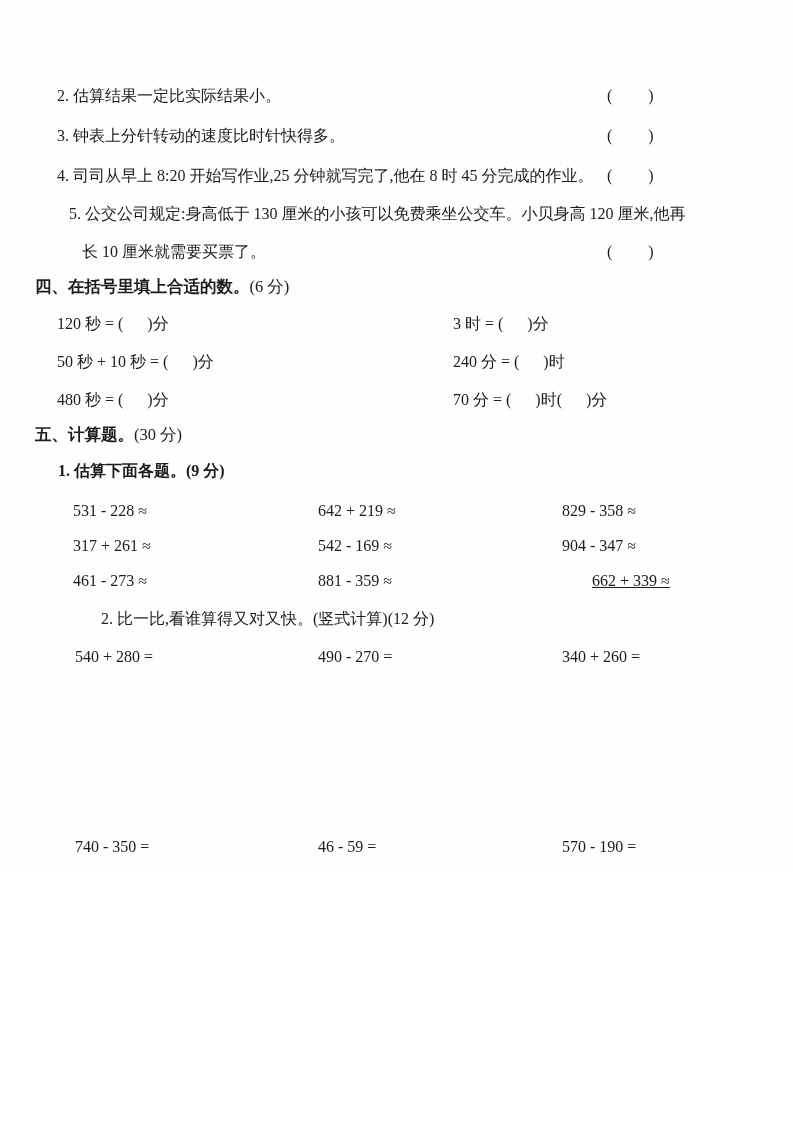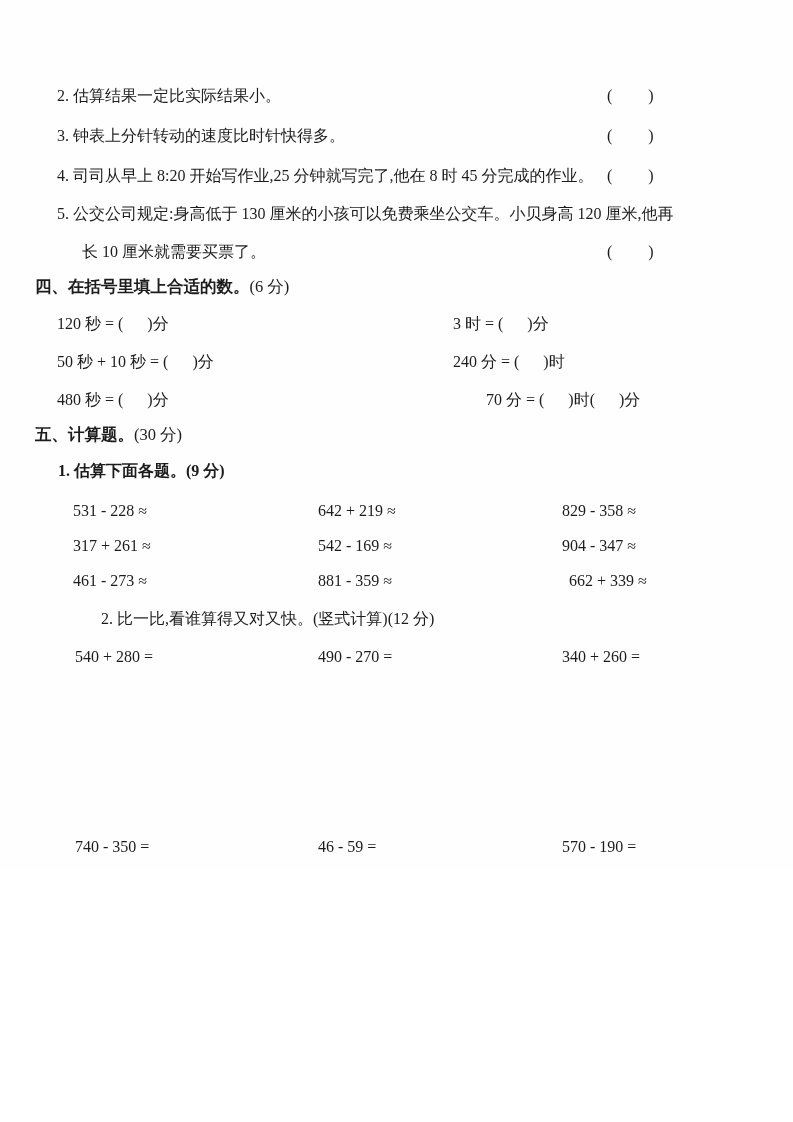--- a/index.html
+++ b/index.html
@@ -39,54 +39,54 @@
   <div>
     <span class="abs" style="left:57px; top:86px;">2. 估算结果一定比实际结果小。</span>
     <span class="abs paren" style="left:607px; top:86px;">(       )</span>
 
     <span class="abs" style="left:57px; top:126px;">3. 钟表上分针转动的速度比时针快得多。</span>
     <span class="abs paren" style="left:607px; top:126px;">(       )</span>
 
     <span class="abs" style="left:57px; top:166px;">4. 司司从早上 8:20 开始写作业,25 分钟就写完了,他在 8 时 45 分完成的作业。</span>
     <span class="abs paren" style="left:607px; top:166px;">(       )</span>
 
-    <span class="abs" style="left:57px; top:204px;text-align:right;">5. 公交公司规定:身高低于 130 厘米的小孩可以免费乘坐公交车。小贝身高 120 厘米,他再</span>
+    <span class="abs" style="left:69px; top:204px;text-align:right;">5. 公交公司规定:身高低于 130 厘米的小孩可以免费乘坐公交车。小贝身高 120 厘米,他再</span>
     <span class="abs" style="left:82px; top:242px;">长 10 厘米就需要买票了。</span>
     <span class="abs paren" style="left:607px; top:242px;">(       )</span>
   </div>
 
   <div>
     <span class="abs heading" style="left:35px; top:277px;"><span>四、在括号里填上合适的数。</span><span class="score">(6 分)</span></span>
 
     <span class="abs" style="left:57px;  top:314px;">120 秒 = (      )分</span>
     <span class="abs" style="left:453px; top:314px;">3 时 = (      )分</span>
 
     <span class="abs" style="left:57px;  top:352px;">50 秒 + 10 秒 = (      )分</span>
     <span class="abs" style="left:453px; top:352px;">240 分 = (      )时</span>
 
     <span class="abs" style="left:57px;  top:390px;">480 秒 = (      )分</span>
-    <span class="abs" style="left:453px; top:390px;margin-left:33px;">70 分 = (      )时(      )分</span>
+    <span class="abs" style="left:453px; top:390px;">70 分 = (      )时(      )分</span>
   </div>
 
   <div>
     <span class="abs heading" style="left:35px; top:425px;"><span>五、计算题。</span><span class="score">(30 分)</span></span>
 
     <span class="abs sub-heading" style="left:58px; top:461px;font-weight:bold;"><span>1. 估算下面各题。</span><span class="score">(9 分)</span></span>
 
     <span class="abs expr" style="left:73px;  top:501px;">531 - 228 ≈</span>
     <span class="abs expr" style="left:318px; top:501px;">642 + 219 ≈</span>
     <span class="abs expr" style="left:562px; top:501px;">829 - 358 ≈</span>
 
     <span class="abs expr" style="left:73px;  top:536px;">317 + 261 ≈</span>
     <span class="abs expr" style="left:318px; top:536px;">542 - 169 ≈</span>
     <span class="abs expr" style="left:562px; top:536px;">904 - 347 ≈</span>
 
     <span class="abs expr" style="left:73px;  top:571px;">461 - 273 ≈</span>
     <span class="abs expr" style="left:318px; top:571px;">881 - 359 ≈</span>
-    <span class="abs expr" style="left:569px; top:571px;">662 + 339 ≈</span>
+    <span class="abs expr" style="left:592px; top:571px;text-decoration:underline;">662 + 339 ≈</span>
 
     <span class="abs sub-heading" style="left:57px; top:609px;margin-left:44px;"><span>2. 比一比,看谁算得又对又快。(竖式计算)</span><span class="score">(12 分)</span></span>
 
     <span class="abs expr" style="left:75px;  top:647px;">540 + 280 =</span>
     <span class="abs expr" style="left:318px; top:647px;">490 - 270 =</span>
     <span class="abs expr" style="left:562px; top:647px;">340 + 260 =</span>
 
     <span class="abs expr" style="left:75px;  top:837px;">740 - 350 =</span>
     <span class="abs expr" style="left:318px; top:837px;">46 - 59 =</span>
     <span class="abs expr" style="left:562px; top:837px;">570 - 190 =</span>

